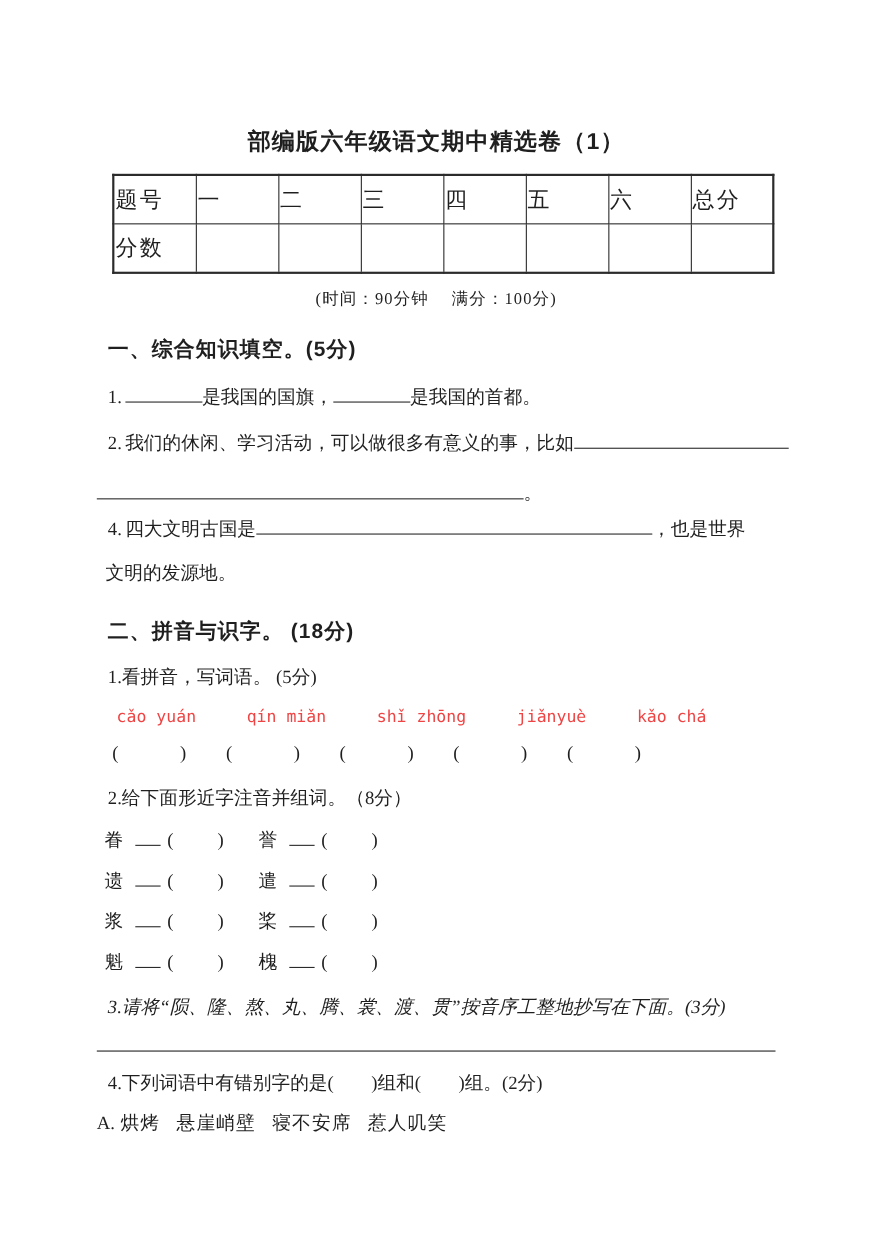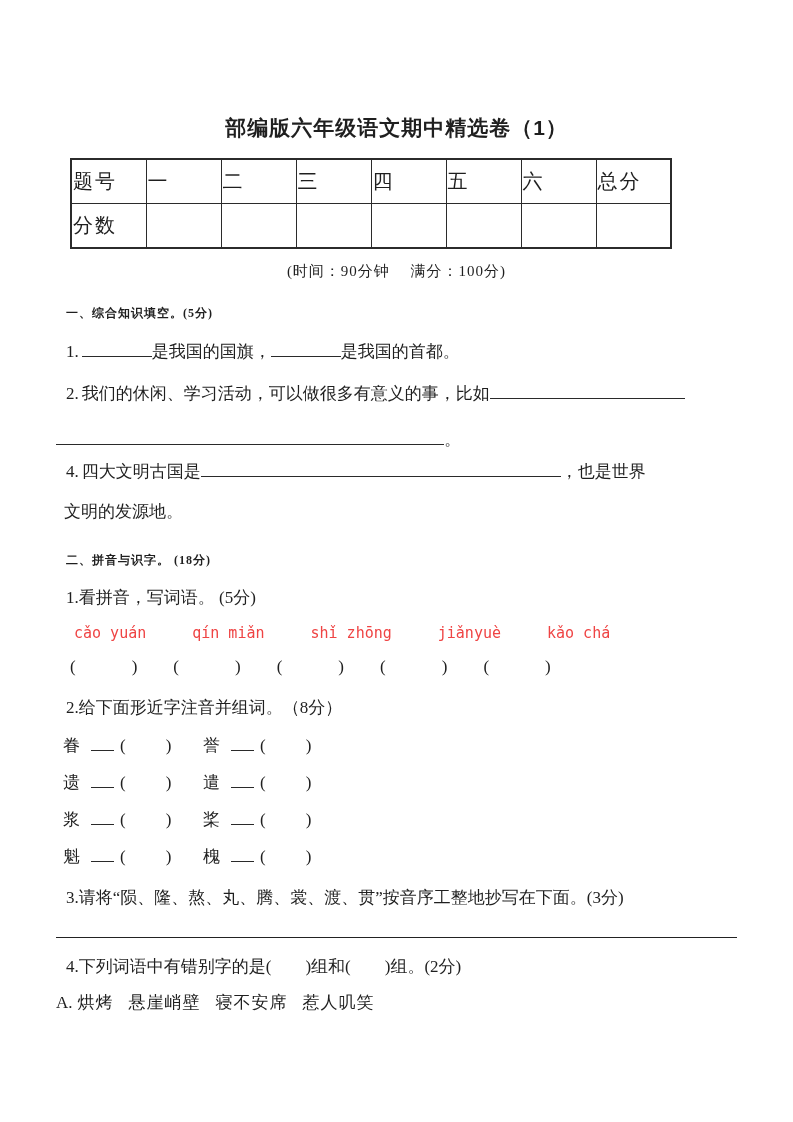--- a/index.html
+++ b/index.html
@@ -1,36 +1,36 @@
 <!DOCTYPE html>
 <html><head>
 <meta charset="utf-8">
 <style>
   html,body{margin:0;padding:0;background:#ffffff;}
   .page{
     width:793px;height:1122px;background:#ffffff;color:#1f1f1f;
     font-family:"Liberation Serif", serif;font-size:17px;
-    box-sizing:border-box;padding:0 56px;overflow:hidden;position:relative;
+    box-sizing:border-box;padding:0 88px;overflow:hidden;position:relative;
   }
   .title{
     margin:114px 0 0 0;text-align:center;font-size:21px;font-weight:bold;
     font-family:"Liberation Sans", sans-serif;letter-spacing:1px;
   }
   table.score{
     border-collapse:collapse;border:2px solid #2b2b2b;width:602px;
     table-layout:fixed;margin:16px 0 0 14px;
   }
   table.score td{
     border:1px solid #2b2b2b;height:41px;text-align:left;
     font-size:20px;letter-spacing:2px;
   }
   .meta{ text-align:center;margin-top:13px;font-size:15px;letter-spacing:1px;}
   .sec-heading{
-    margin:24px 0 0 10px;font-weight:bold;font-size:12px;
-    font-family:Liberation Serif, serif;letter-spacing:1px;
+    margin:24px 0 0 10px;font-weight:bold;font-size:19px;
+    font-family:Liberation Sans, sans-serif;letter-spacing:1px;
   }
   .q{ margin:18px 0 0 10px;line-height:24px;white-space:nowrap;}
   .q.cont{ margin-left:0;}
   .qnum{ margin-right:3px;}
   .blank{
     display:inline-block;border-bottom:1px solid #2a2a2a;height:15px;
     vertical-align:baseline;
   }
   .w70{width:70px;} .w195{width:195px;} .w388{width:388px;}
   .w123{width:123px;} .w360{width:360px;} .w23{width:23px;margin:0 6px;}
@@ -146,21 +146,21 @@
   </div>
   <div class="pair-row">
     <span class="pair-cell"><span class="zi">浆</span><span class="blank w23"></span><span>(</span><span class="pgap"></span><span>)</span></span>
     <span class="pair-cell"><span class="zi">桨</span><span class="blank w23"></span><span>(</span><span class="pgap"></span><span>)</span></span>
   </div>
   <div class="pair-row">
     <span class="pair-cell"><span class="zi">魁</span><span class="blank w23"></span><span>(</span><span class="pgap"></span><span>)</span></span>
     <span class="pair-cell"><span class="zi">槐</span><span class="blank w23"></span><span>(</span><span class="pgap"></span><span>)</span></span>
   </div>
 
-  <div class="q" style="">
+  <div class="q" style="font-style:italic;">
     <span>3.请将“陨、隆、熬、丸、腾、裳、渡、贯”按音序工整地抄写在下面。(3分)</span>
   </div>
   <div class="answer-line"></div>
 
   <div class="q" style="margin-top:17px;">
     <span>4.下列词语中有错别字的是(　　)组和(　　)组。(2分)</span>
   </div>
 
   <div class="opt-row">
     <span class="opt-label">A.</span><span class="opt-word">烘烤</span><span class="opt-word">悬崖峭壁</span><span class="opt-word">寝不安席</span><span class="opt-word">惹人叽笑</span>

